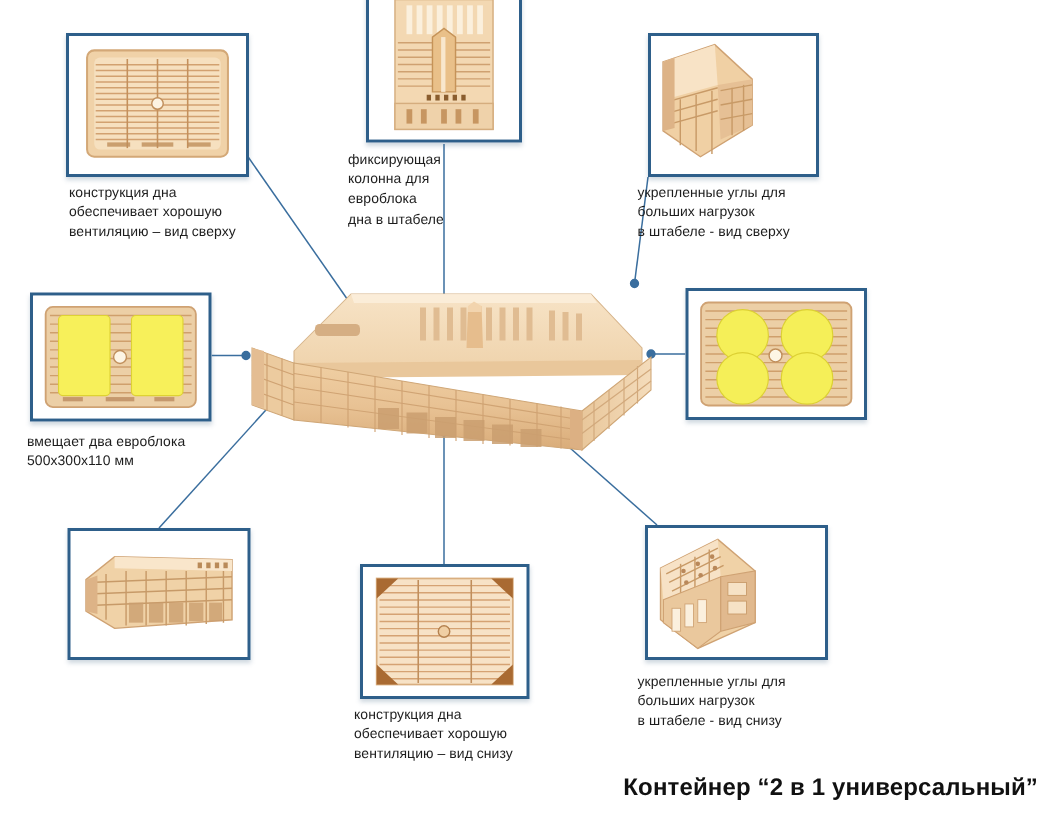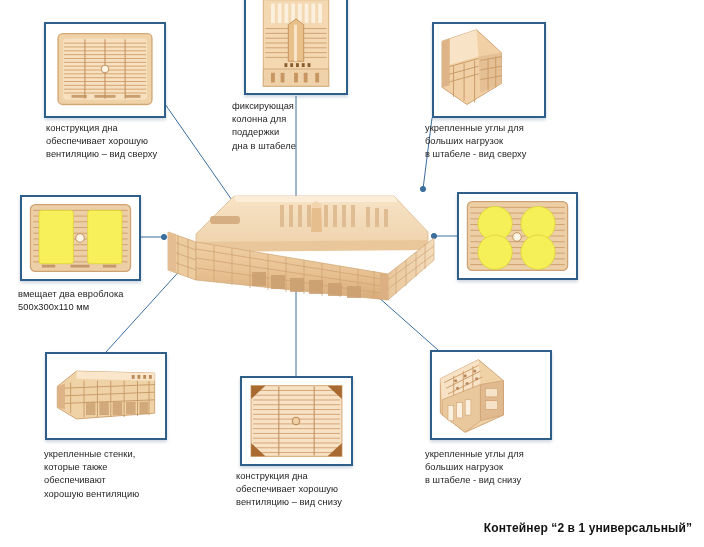--- a/index.html
+++ b/index.html
@@ -51,21 +51,21 @@
     color: #1d1d1d;
     letter-spacing: 0.05px;
     white-space: pre-line;
   }
 
   
   #product-title {
     position: absolute;
     right: 12px;
     bottom: 12px;
-    font-size: 12px;
+    font-size: 16px;
     font-weight: bold;
     color: #111111;
     letter-spacing: 0.1px;
   }
 
   
   .art { display: block; width: 100%; height: 100%; }
 </style>
 </head>
 <body>
@@ -275,21 +275,21 @@
             <rect x="36" y="84" width="4" height="10"></rect>
           <rect x="50" y="84" width="4" height="10"></rect>
             <rect x="60" y="84" width="4" height="10"></rect>
           <rect x="72" y="84" width="4" height="10"></rect>
         </g>
       </svg>
     </div>
   </div>
   <div class="caption" style="left:232px; top:100px; width:130px;">фиксирующая
 колонна для
-поддержки
+евроблока
 дна в штабеле</div>
 
   <div class="frame" style="left:432px; top:22px; width:114px; height:96px;">
     <div class="thumb">
       <svg class="art" viewBox="0 0 114 96">
         <rect width="114" height="96" fill="#ffffff"></rect>
         <path d="M8,18 L44,6 L70,30 L70,62 L34,84 L8,66 Z" fill="#f0d0a4" stroke="#cfa273" stroke-width="1"></path>
         <path d="M8,18 L44,6 L46,34 L10,44 Z" fill="#f8e3c6"></path>
         <path d="M46,34 L70,30 L70,62 L48,72 Z" fill="#e6c095"></path>
         <g stroke="#c89a67" stroke-width="1" fill="none">
@@ -401,24 +401,20 @@
         <g fill="#b98a58">
           <rect x="88" y="22" width="3" height="4"></rect>
             <rect x="94" y="22" width="3" height="4"></rect>
           <rect x="100" y="22" width="3" height="4"></rect>
             <rect x="106" y="22" width="3" height="4"></rect>
         </g>
         <path d="M10,34 L18,31 L18,58 L10,56 Z" fill="#ddb387"></path>
       </svg>
     </div>
   </div>
-  <div class="caption" style="left:44px; top:448px; width:190px;">укрепленные стенки,
-которые также
-обеспечивают
-хорошую вентиляцию</div>
 
   <div class="frame" style="left:240px; top:376px; width:113px; height:90px;">
     <div class="thumb">
       <svg class="art" viewBox="0 0 113 90">
         <rect width="113" height="90" fill="#ffffff"></rect>
         <rect x="9" y="8" width="95" height="74" fill="#f7e2c6" stroke="#d9ae7f" stroke-width="1.2"></rect>
         <g stroke="#d5a273" stroke-width="1">
           <path d="M11,13 H102"></path>
             <path d="M11,18 H102"></path>
             <path d="M11,23 H102"></path>

